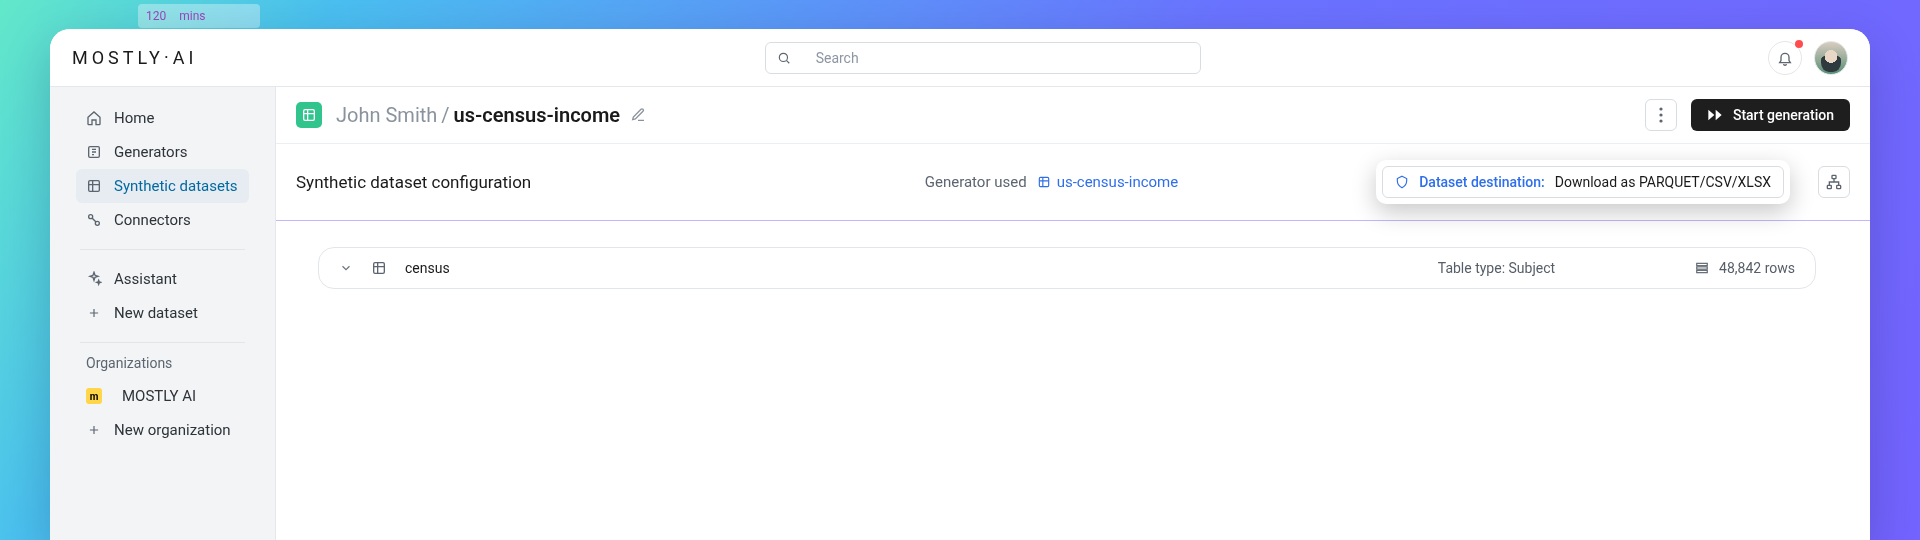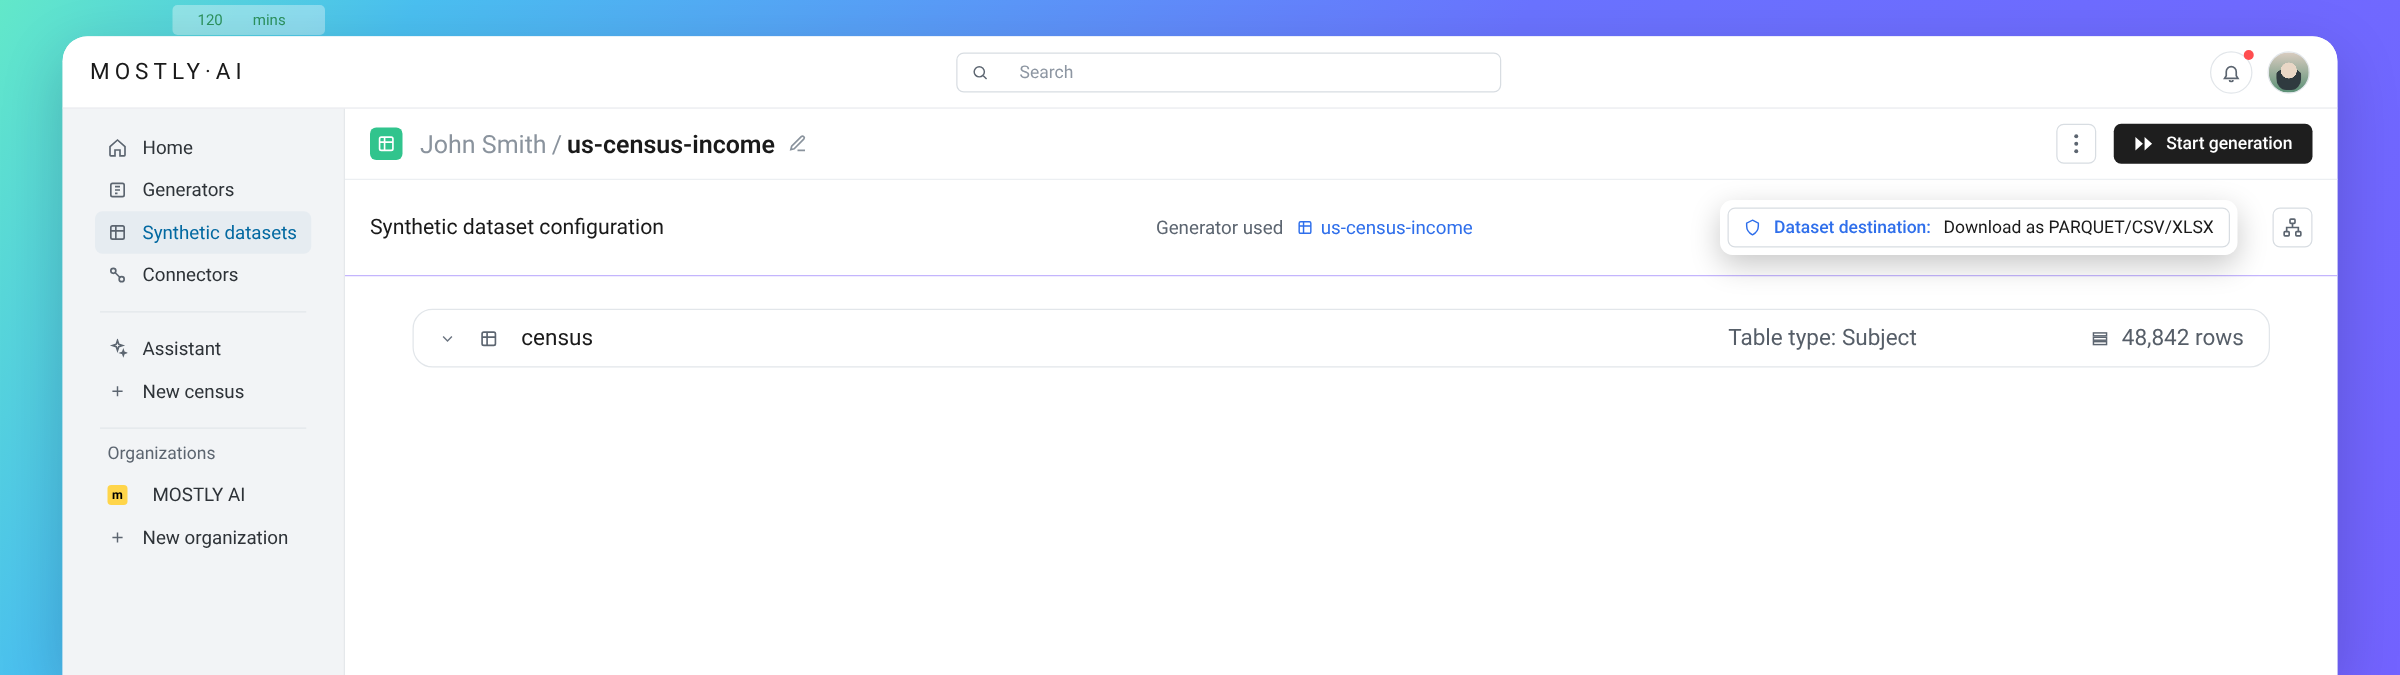--- a/index.html
+++ b/index.html
@@ -2,21 +2,21 @@
 <html><head>
 <meta charset="utf-8">
 <style>
   * { box-sizing: border-box; margin: 0; padding: 0; font-family: -apple-system, BlinkMacSystemFont, "Segoe UI", Roboto, Helvetica, Arial, sans-serif; }
   html, body { width: 1920px; height: 540px; overflow: hidden; }
   body {
     background: linear-gradient(120deg, #62e8c9 0%, #4abff0 15%, #6a73ff 55%, #7363ff 100%);
     position: relative;
   }
   
-  .ghost-pill { position:absolute; top:4px; left:138px; height:24px; width:122px; background:rgba(255,255,255,0.35); border-radius:4px; display:flex; align-items:center; gap:24px; padding:0 20px; font-size:12px; color:#15803d; }
+  .ghost-pill { position:absolute; top:4px; left:138px; height:24px; width:122px; background:rgba(255,255,255,0.35); border-radius:4px; display:flex; align-items:center; gap:13px; padding:0 8px; font-size:12px; color:#a21caf; }
   .ghost-pill > span { opacity:.8; }
 
   .app {
     position:absolute; top:29px; left:50px; right:50px; bottom:0;
     background:#f2f4f6; border-radius:20px 20px 0 0; overflow:hidden;
     box-shadow: 0 16px 50px rgba(0,0,0,.18);
     display:grid;
     grid-template-rows:58px 1fr;
   }
 
@@ -74,22 +74,22 @@
     box-shadow:0 8px 24px rgba(0,0,0,0.22);
     display:flex; align-items:center; gap:8px;
     margin-left:170px;
   }
   .dest-pill { height:32px; border:1px solid #d8dde2; border-radius:6px; background:#fff; display:flex;align-items:center;gap:10px; padding:0 12px; font-size:14px;}
   .dest-pill .dlabel{ color:#2f6feb; font-weight:500;}
   .dest-pill .dval{ color:#1a1a1a;}
   .tree-btn{ width:32px;height:32px;border:1px solid #d8dde2;border-radius:6px;display:flex;align-items:center;justify-content:center;background:#fff;color:#5c6570;}
 
   .tablecard {
-    margin:26px 54px 0 54px; border:1px solid #e2e6ea; border-radius:16px;
-    display:flex; align-items:center; padding:12px 20px; gap:18px; font-size:18px; color:#1a1a1a;
+    margin:26px 54px 0 42px; border:1px solid #e2e6ea; border-radius:16px;
+    display:flex; align-items:center; padding:12px 20px; gap:18px; font-size:14px; color:#1a1a1a;
   }
   .chev { color:#6b7480; }
   .tablecard .meta { margin-left:auto; display:flex; align-items:center; gap:140px; color:#5c6570;}
   .tablecard .meta .rows{ display:flex; align-items:center; gap:10px; color:#565e68;}
   .tablecard .meta .ttype{ color:#565e68;}
 
   svg { display:block; }
 </style>
 </head>
 <body>
@@ -177,21 +177,21 @@
             </svg>
         </span>
         <span>Assistant</span>
       </div>
       <div class="navitem">
         <span class="navicon">
           <svg width="14" height="14" viewBox="0 0 24 24" stroke="currentColor" stroke-width="2">
               <path d="M12 5v14M5 12h14"></path>
             </svg>
         </span>
-        <span>New census</span>
+        <span>New dataset</span>
       </div>
 
       <div class="sep"></div>
 
       <div class="sec-header">Organizations</div>
       <div class="navitem">
         <span class="org-badge">m</span>
         <span>MOSTLY AI</span>
       </div>
       <div class="navitem">

